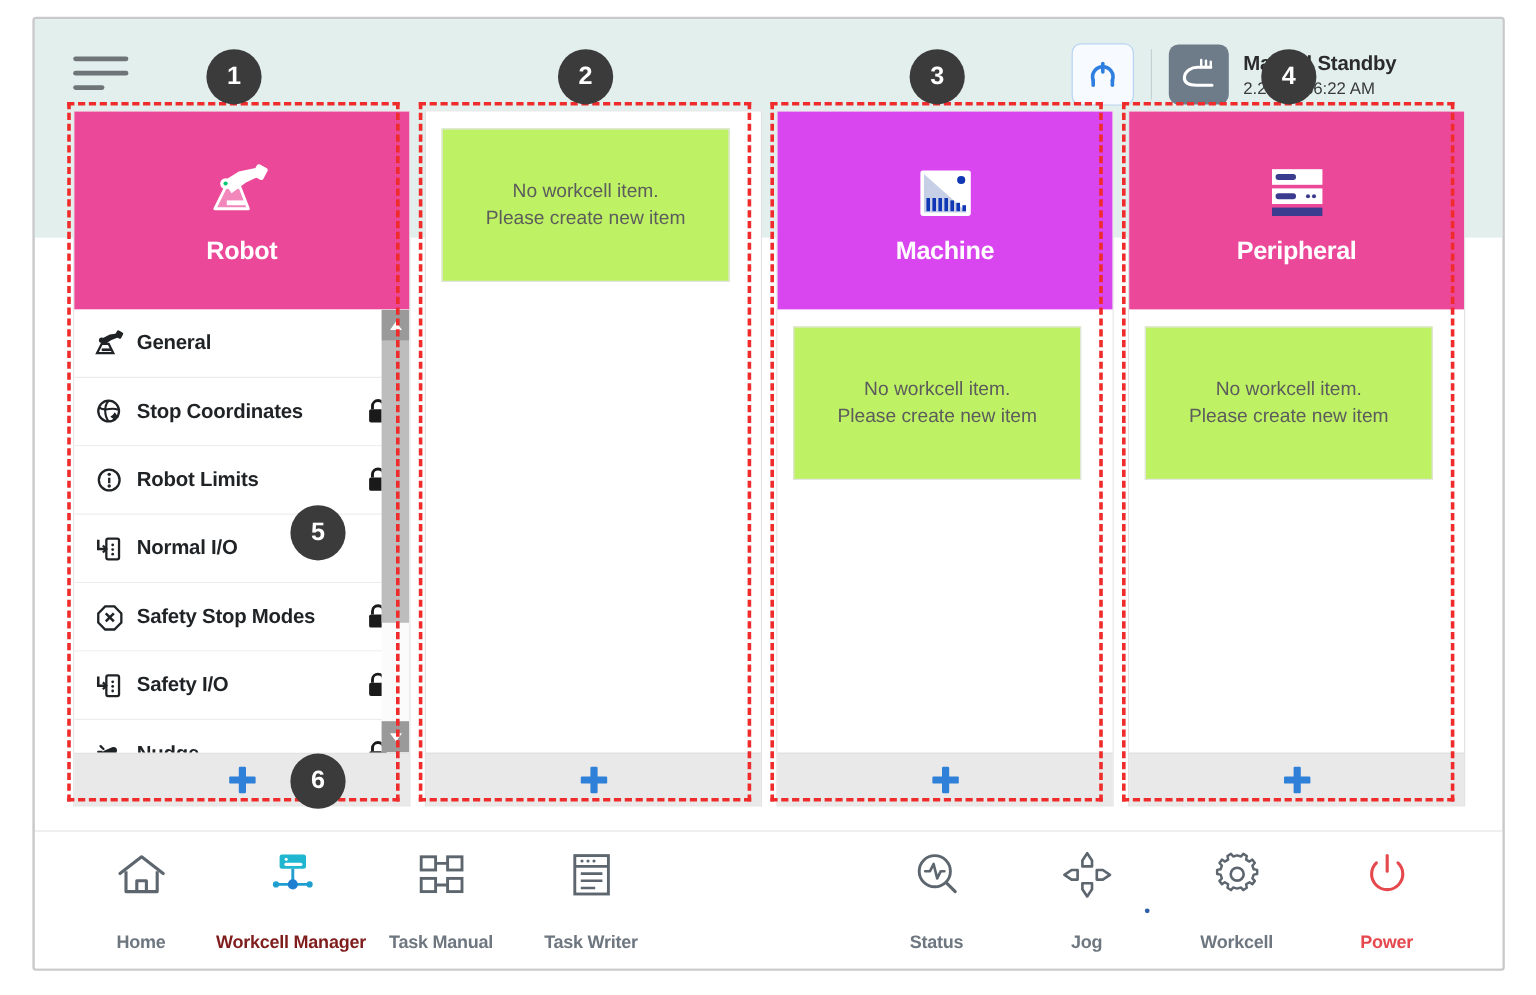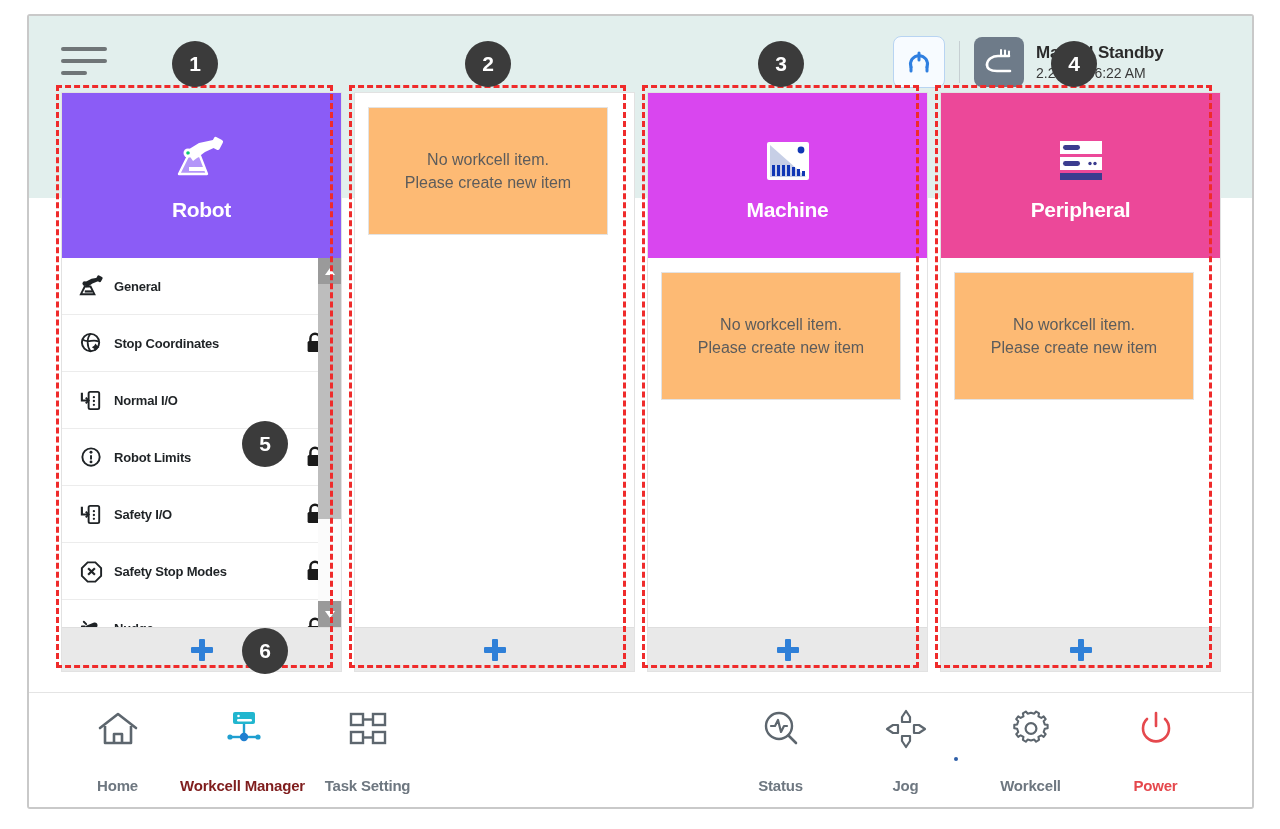--- a/index.html
+++ b/index.html
@@ -119,42 +119,42 @@
     position: relative;
     overflow: hidden;
     background: #ffffff;
   }
 
   
   .empty-box {
     margin: 14px 26px 0 13px;
     height: 128px;
     border: 1px solid #e3e3e3;
-    background: #fdba74;
+    background: #bef264;
     display: flex; flex-direction: column;
     align-items: center; justify-content: center;
     gap: 5px;
   }
   .empty-box div {
     font-size: 16px; color: #5c5c5c;
   }
 
   
   .list { position: absolute; left:0; top:0; right: 0; bottom: 0; }
   .list-item {
     height: 57px;
     display: flex; align-items: center;
     padding: 0 14px 0 12px;
     border-bottom: 1px solid #ececec;
     cursor: pointer;
     background: #fff;
   }
   .li-icon { width: 34px; display: flex; align-items: center; justify-content: center; flex: none; }
   .li-label {
-    font-size: 13px; font-weight: bold; color: #1f2326;
+    font-size: 17px; font-weight: bold; color: #1f2326;
     margin-left: 6px;
     letter-spacing: -0.2px;
     white-space: nowrap;
   }
   .li-lock { margin-left: auto; display: flex; align-items: center; padding-right: 2px; }
 
   
   .scrollbar {
     position: absolute; right: 0; top: 0; width: 23px; bottom: 0;
     background: #fbfbfb;
@@ -262,21 +262,21 @@
       </div>
       <div class="status-text">
         <div class="status-title">Manual Standby</div>
         <div class="status-time">2.22 10:36:22 AM</div>
       </div>
     </div>
 
     <div class="columns">
 
       <div class="col">
-        <div class="col-head" style="background:#8b5cf6">
+        <div class="col-head" style="background:#ec4899">
           <div class="hicon">
             <svg width="58" height="54" viewBox="0 0 58 54">
               <path d="M13 17 L26 9 L40 6 L45 12 L32 18 L20 27 Z" fill="#ffffff"></path>
               <circle cx="15" cy="19" r="4.5" fill="#ffffff"></circle>
               <circle cx="15" cy="19" r="1.8" fill="#09c878"></circle>
               <rect x="39" y="4" width="10" height="11" rx="2" fill="#ffffff" transform="rotate(28 44 9)"></rect>
               <path d="M15 22 L27 22 L34 40 L6 40 Z" fill="#ffffff" opacity="0.35"></path>
               <path d="M15 22 L27 22 L34 40 L6 40 Z" fill="none" stroke="#ffffff" stroke-width="2.4" stroke-linejoin="round"></path>
               <rect x="16" y="33" width="16" height="4" fill="#ffffff"></rect>
             </svg>
@@ -313,34 +313,20 @@
                 <svg width="20" height="22" viewBox="0 0 20 22">
                   <path d="M5.4 9 V6.4 a4.6 4.6 0 0 1 9.2 0 V9" fill="none" stroke="#1a1a1a" stroke-width="2.4"></path>
                   <rect x="2.6" y="9" width="14.8" height="11" rx="1.6" fill="#1a1a1a"></rect>
                 </svg>
               </span>
             </div>
 
             <div class="list-item">
               <span class="li-icon">
                 <svg width="25" height="25" viewBox="0 0 26 26">
-                  <rect x="10" y="4" width="11" height="18" rx="1.6" fill="none" stroke="#1f2326" stroke-width="2"></rect>
-                  <circle cx="15.5" cy="9.5" r="1.2" fill="#1f2326"></circle>
-                  <circle cx="15.5" cy="13.5" r="1.2" fill="#1f2326"></circle>
-                  <circle cx="15.5" cy="17.5" r="1.2" fill="#1f2326"></circle>
-                  <path d="M3 5 V13 H10" fill="none" stroke="#1f2326" stroke-width="2.2"></path>
-                  <path d="M7 10 L10 13 L7 16" fill="none" stroke="#1f2326" stroke-width="2"></path>
-                </svg>
-              </span>
-              <span class="li-label">Normal I/O</span>
-            </div>
-
-            <div class="list-item">
-              <span class="li-icon">
-                <svg width="25" height="25" viewBox="0 0 26 26">
                   <circle cx="12.5" cy="12.5" r="9" fill="none" stroke="#1f2326" stroke-width="2"></circle>
                   <circle cx="12.5" cy="7.6" r="1.5" fill="#1f2326"></circle>
                   <line x1="12.5" y1="10.6" x2="12.5" y2="15.2" stroke="#1f2326" stroke-width="2"></line>
                   <circle cx="12.5" cy="17.6" r="1.5" fill="#1f2326"></circle>
                 </svg>
               </span>
               <span class="li-label">Robot Limits</span>
               <span class="li-lock">
                 <svg width="20" height="22" viewBox="0 0 20 22">
                   <path d="M5.4 9 V6.4 a4.6 4.6 0 0 1 9.2 0 V9" fill="none" stroke="#1a1a1a" stroke-width="2.4"></path>
@@ -353,38 +339,52 @@
               <span class="li-icon">
                 <svg width="25" height="25" viewBox="0 0 26 26">
                   <rect x="10" y="4" width="11" height="18" rx="1.6" fill="none" stroke="#1f2326" stroke-width="2"></rect>
                   <circle cx="15.5" cy="9.5" r="1.2" fill="#1f2326"></circle>
                   <circle cx="15.5" cy="13.5" r="1.2" fill="#1f2326"></circle>
                   <circle cx="15.5" cy="17.5" r="1.2" fill="#1f2326"></circle>
                   <path d="M3 5 V13 H10" fill="none" stroke="#1f2326" stroke-width="2.2"></path>
                   <path d="M7 10 L10 13 L7 16" fill="none" stroke="#1f2326" stroke-width="2"></path>
                 </svg>
               </span>
-              <span class="li-label">Safety I/O</span>
-              <span class="li-lock">
-                <svg width="20" height="22" viewBox="0 0 20 22">
-                  <path d="M5.4 9 V6.4 a4.6 4.6 0 0 1 9.2 0 V9" fill="none" stroke="#1a1a1a" stroke-width="2.4"></path>
-                  <rect x="2.6" y="9" width="14.8" height="11" rx="1.6" fill="#1a1a1a"></rect>
-                </svg>
-              </span>
+              <span class="li-label">Normal I/O</span>
             </div>
 
             <div class="list-item">
               <span class="li-icon">
                 <svg width="25" height="25" viewBox="0 0 26 26">
                   <path d="M9 3.5 h8 l6 6 v8 l-6 6 h-8 l-6-6 v-8 Z" fill="none" stroke="#1f2326" stroke-width="2"></path>
                   <line x1="9.5" y1="9.5" x2="16.5" y2="16.5" stroke="#1f2326" stroke-width="2.2"></line>
                   <line x1="16.5" y1="9.5" x2="9.5" y2="16.5" stroke="#1f2326" stroke-width="2.2"></line>
                 </svg>
               </span>
               <span class="li-label">Safety Stop Modes</span>
+              <span class="li-lock">
+                <svg width="20" height="22" viewBox="0 0 20 22">
+                  <path d="M5.4 9 V6.4 a4.6 4.6 0 0 1 9.2 0 V9" fill="none" stroke="#1a1a1a" stroke-width="2.4"></path>
+                  <rect x="2.6" y="9" width="14.8" height="11" rx="1.6" fill="#1a1a1a"></rect>
+                </svg>
+              </span>
+            </div>
+
+            <div class="list-item">
+              <span class="li-icon">
+                <svg width="25" height="25" viewBox="0 0 26 26">
+                  <rect x="10" y="4" width="11" height="18" rx="1.6" fill="none" stroke="#1f2326" stroke-width="2"></rect>
+                  <circle cx="15.5" cy="9.5" r="1.2" fill="#1f2326"></circle>
+                  <circle cx="15.5" cy="13.5" r="1.2" fill="#1f2326"></circle>
+                  <circle cx="15.5" cy="17.5" r="1.2" fill="#1f2326"></circle>
+                  <path d="M3 5 V13 H10" fill="none" stroke="#1f2326" stroke-width="2.2"></path>
+                  <path d="M7 10 L10 13 L7 16" fill="none" stroke="#1f2326" stroke-width="2"></path>
+                </svg>
+              </span>
+              <span class="li-label">Safety I/O</span>
               <span class="li-lock">
                 <svg width="20" height="22" viewBox="0 0 20 22">
                   <path d="M5.4 9 V6.4 a4.6 4.6 0 0 1 9.2 0 V9" fill="none" stroke="#1a1a1a" stroke-width="2.4"></path>
                   <rect x="2.6" y="9" width="14.8" height="11" rx="1.6" fill="#1a1a1a"></rect>
                 </svg>
               </span>
             </div>
 
             <div class="list-item">
               <span class="li-icon">
@@ -529,23 +529,38 @@
           <span class="nav-icon">
             <svg width="44" height="38" viewBox="0 0 44 38">
               <rect x="5" y="4" width="12" height="11" fill="none" stroke="#5d666e" stroke-width="2.4"></rect>
               <rect x="27" y="4" width="12" height="11" fill="none" stroke="#5d666e" stroke-width="2.4"></rect>
               <line x1="17" y1="9.5" x2="27" y2="9.5" stroke="#5d666e" stroke-width="2.4"></line>
               <rect x="5" y="22" width="12" height="11" fill="none" stroke="#5d666e" stroke-width="2.4"></rect>
               <rect x="27" y="22" width="12" height="11" fill="none" stroke="#5d666e" stroke-width="2.4"></rect>
               <line x1="17" y1="27.5" x2="27" y2="27.5" stroke="#5d666e" stroke-width="2.4"></line>
             </svg>
           </span>
-          <span class="nav-label">Task Setting</span>
-        </div>
-
+          <span class="nav-label">Task Manual</span>
+        </div>
+
+        <div class="nav-item">
+          <span class="nav-icon">
+            <svg width="40" height="38" viewBox="0 0 40 38">
+              <rect x="6" y="3" width="28" height="32" fill="none" stroke="#5d666e" stroke-width="2.4"></rect>
+              <line x1="6" y1="12" x2="34" y2="12" stroke="#5d666e" stroke-width="2.2"></line>
+              <circle cx="12" cy="7.5" r="1.3" fill="#5d666e"></circle>
+              <circle cx="17" cy="7.5" r="1.3" fill="#5d666e"></circle>
+              <circle cx="22" cy="7.5" r="1.3" fill="#5d666e"></circle>
+              <line x1="11" y1="18" x2="29" y2="18" stroke="#5d666e" stroke-width="2.2"></line>
+              <line x1="11" y1="24" x2="29" y2="24" stroke="#5d666e" stroke-width="2.2"></line>
+              <line x1="11" y1="30" x2="23" y2="30" stroke="#5d666e" stroke-width="2.2"></line>
+            </svg>
+          </span>
+          <span class="nav-label">Task Writer</span>
+        </div>
       </div>
 
       <div class="nav-right">
         <div class="nav-item">
           <span class="nav-icon">
             <svg width="42" height="40" viewBox="0 0 42 40">
               <circle cx="19" cy="17" r="13" fill="none" stroke="#5d666e" stroke-width="2.4"></circle>
               <path d="M11 17 L15 17 L18 11 L21 23 L24 17 L27 17" fill="none" stroke="#5d666e" stroke-width="2.2" stroke-linejoin="round" stroke-linecap="round"></path>
               <line x1="28.5" y1="26.5" x2="36" y2="34" stroke="#5d666e" stroke-width="2.6" stroke-linecap="round"></line>
             </svg>

